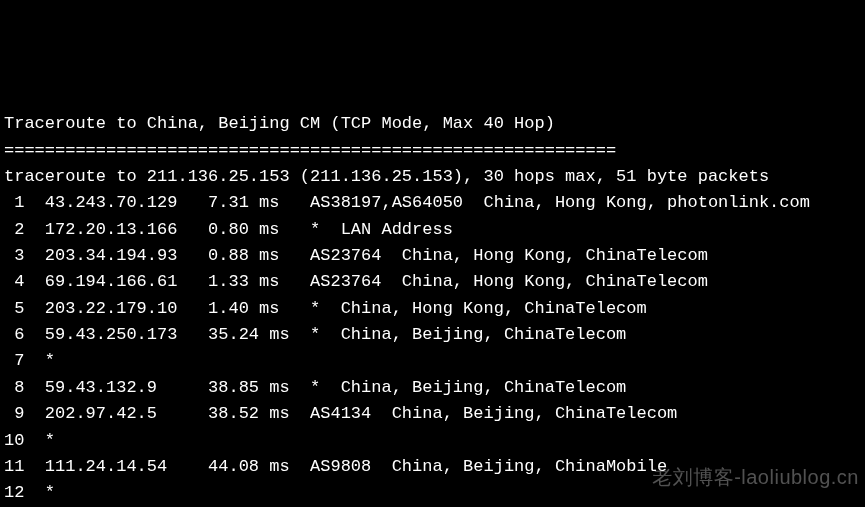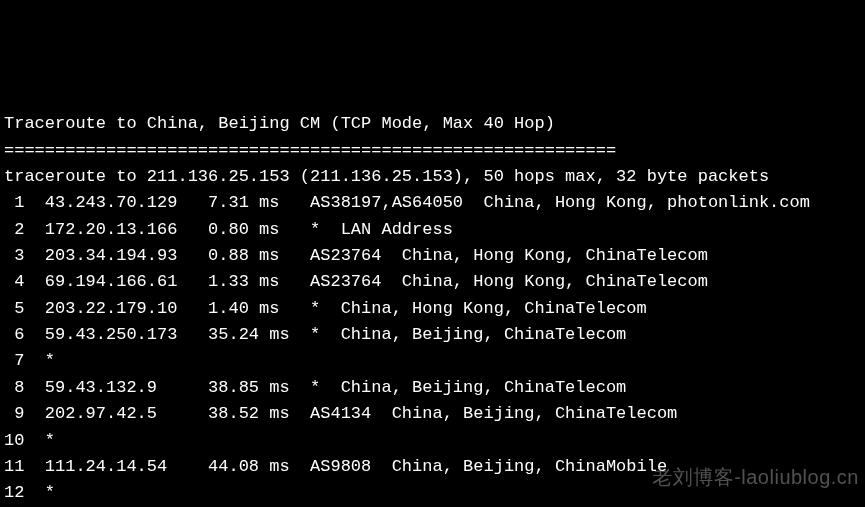--- a/index.html
+++ b/index.html
@@ -34,21 +34,21 @@
       letter-spacing: 0.5px;
     }
   </style>
 </head>
 <body>
 
 
 
 <div class="terminal"><span>Traceroute to China, Beijing CM (TCP Mode, Max 40 Hop)</span>
 <span>============================================================</span>
-<span>traceroute to 211.136.25.153 (211.136.25.153), 50 hops max, 32 byte packets</span>
+<span>traceroute to 211.136.25.153 (211.136.25.153), 30 hops max, 51 byte packets</span>
 <div> 1  43.243.70.129   7.31 ms   AS38197,AS64050  China, Hong Kong, photonlink.com
  2  172.20.13.166   0.80 ms   *  LAN Address
  3  203.34.194.93   0.88 ms   AS23764  China, Hong Kong, ChinaTelecom
  4  69.194.166.61   1.33 ms   AS23764  China, Hong Kong, ChinaTelecom
  5  203.22.179.10   1.40 ms   *  China, Hong Kong, ChinaTelecom
  6  59.43.250.173   35.24 ms  *  China, Beijing, ChinaTelecom
  7  *
  8  59.43.132.9     38.85 ms  *  China, Beijing, ChinaTelecom
  9  202.97.42.5     38.52 ms  AS4134  China, Beijing, ChinaTelecom
 10  *

